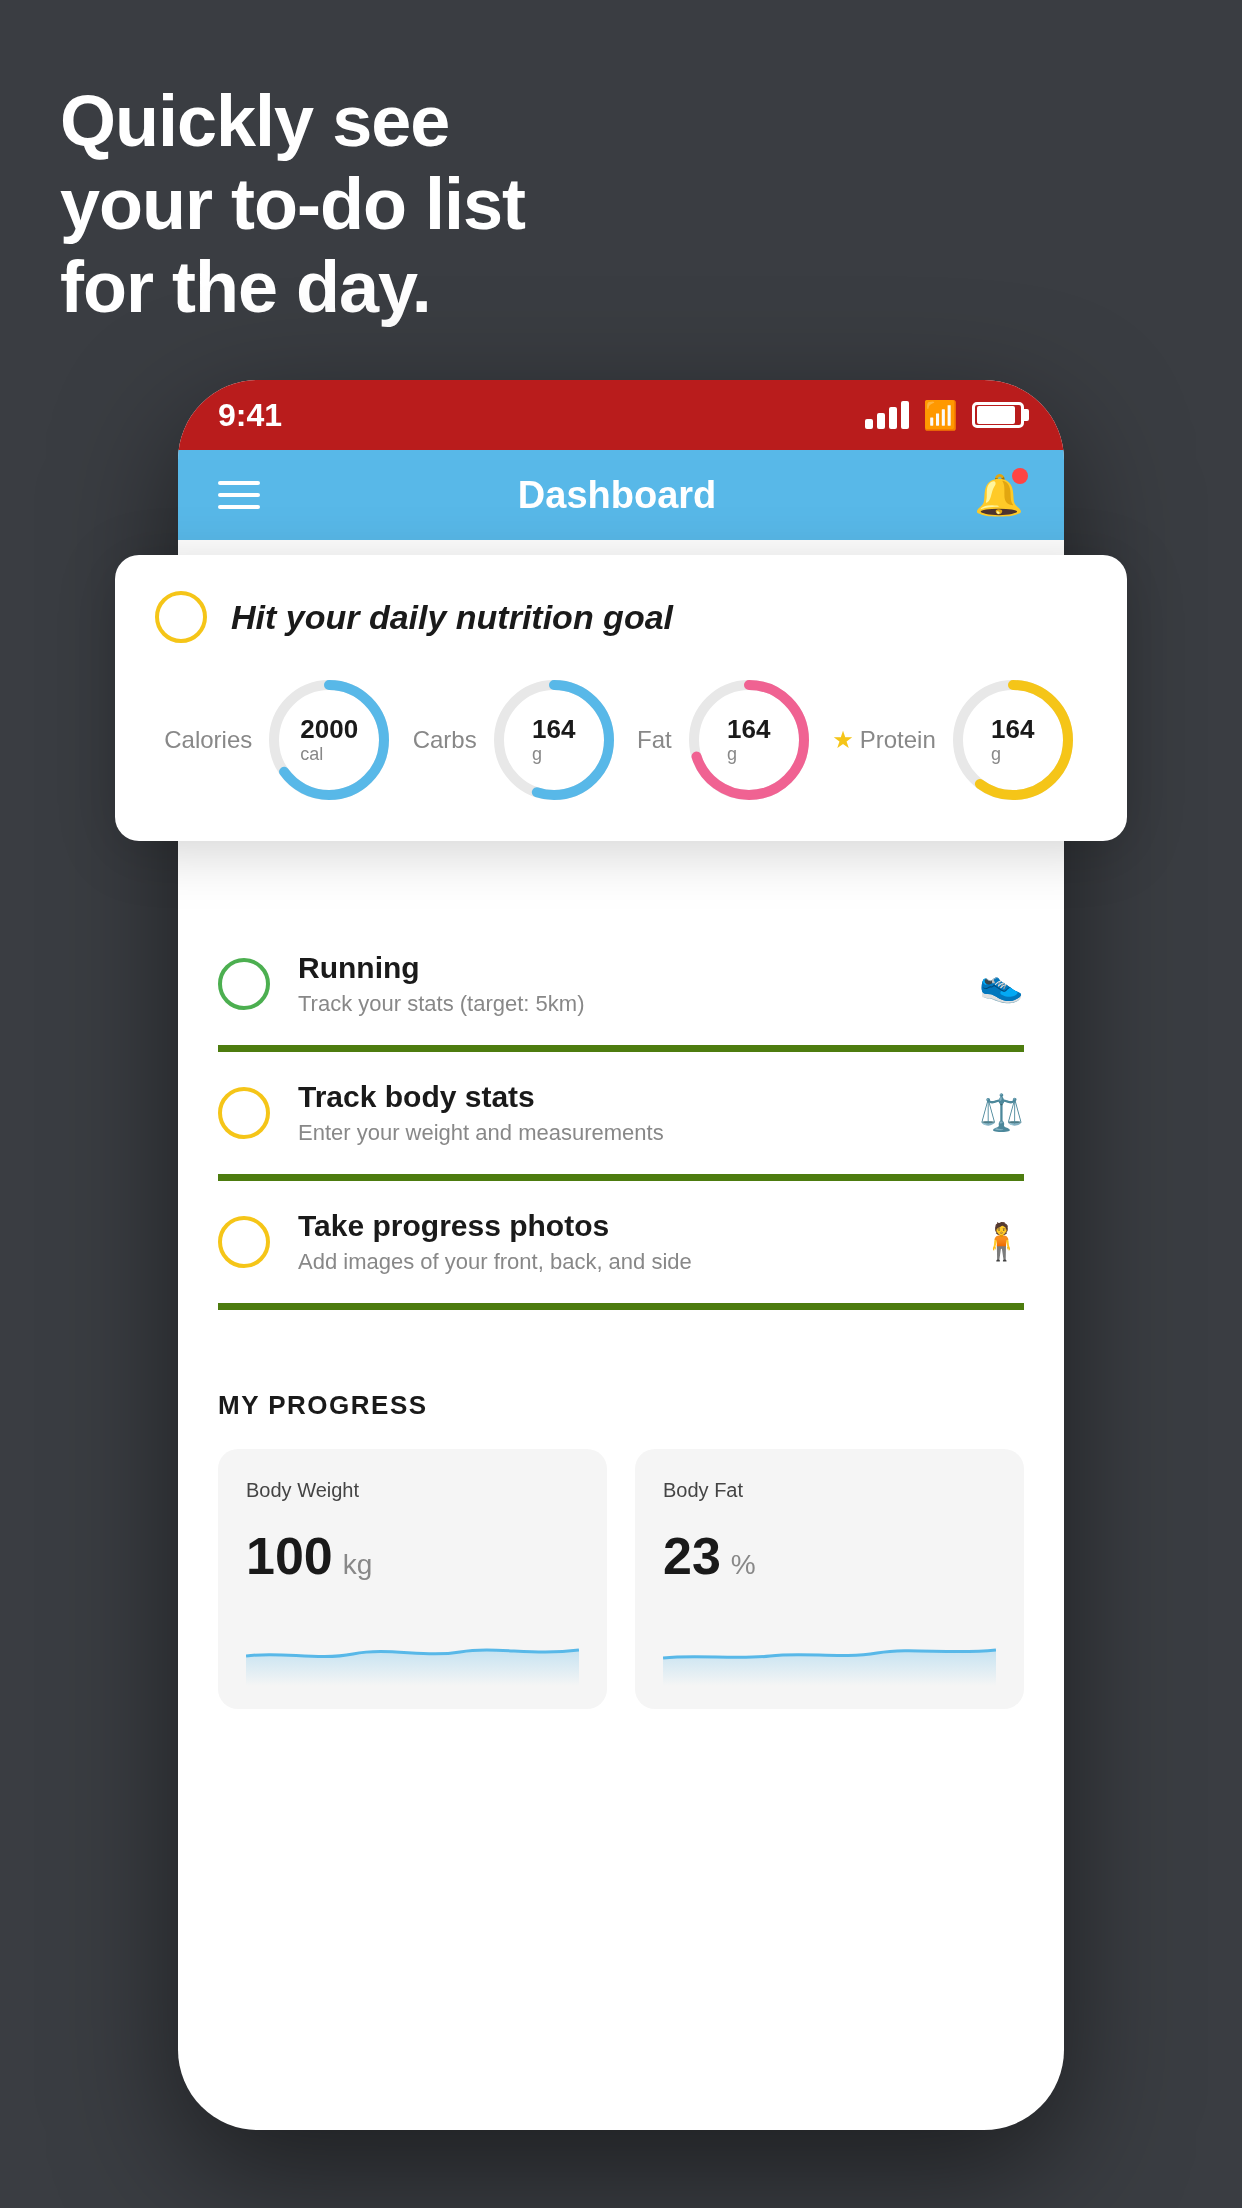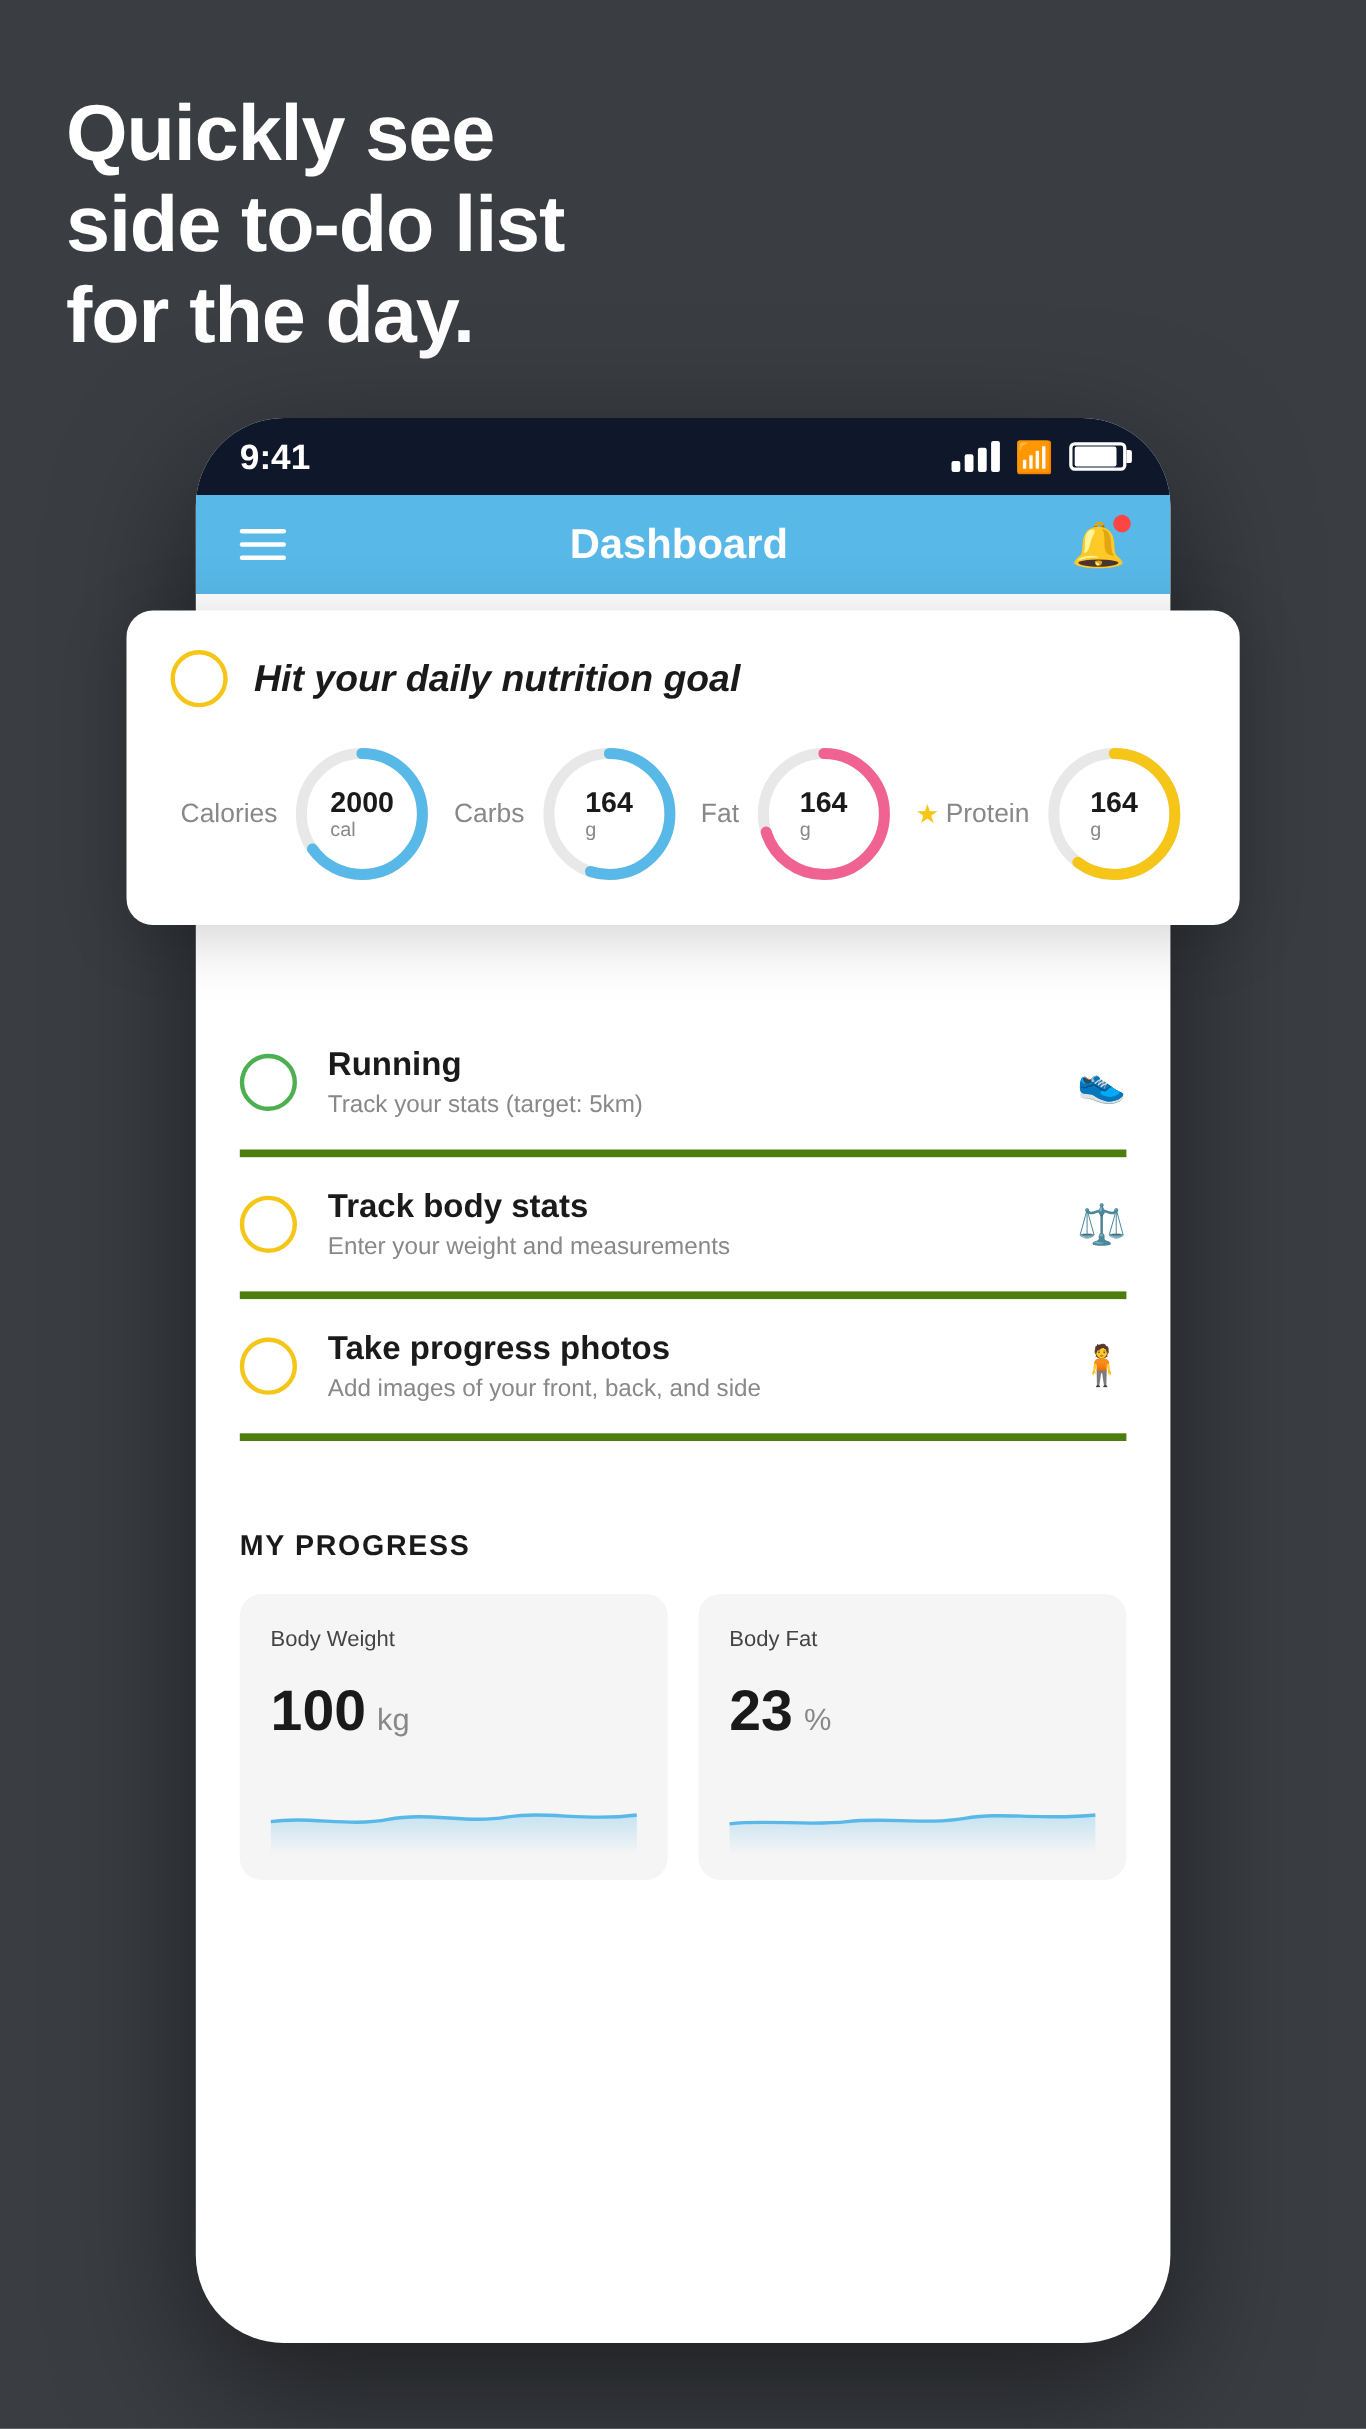--- a/index.html
+++ b/index.html
@@ -32,21 +32,21 @@
       width: 886px;
       height: 1750px;
       background: #ffffff;
       border-radius: 80px;
       overflow: hidden;
       box-shadow: 0 40px 120px rgba(0,0,0,0.5);
     }
 
     
     .status-bar {
-      background: #0f172a;
+      background: #b91c1c;
       height: 70px;
       display: flex;
       align-items: center;
       justify-content: space-between;
       padding: 0 40px;
     }
     .status-time {
       color: #ffffff;
       font-size: 32px;
       font-weight: 600;
@@ -337,21 +337,21 @@
     .sparkline svg {
       width: 100%;
       height: 80px;
     }
   </style>
 </head>
 <body>
 
 <div class="hero-text">
   <div>Quickly see</div>
-  <div>side to-do list</div>
+  <div>your to-do list</div>
   <div>for the day.</div>
 </div>
 
 <div class="phone-shell">
 
   <div class="status-bar">
     <span class="status-time">9:41</span>
     <div class="status-icons">
       <div class="signal-bars">
         <div class="signal-bar" style="height:10px"></div>

